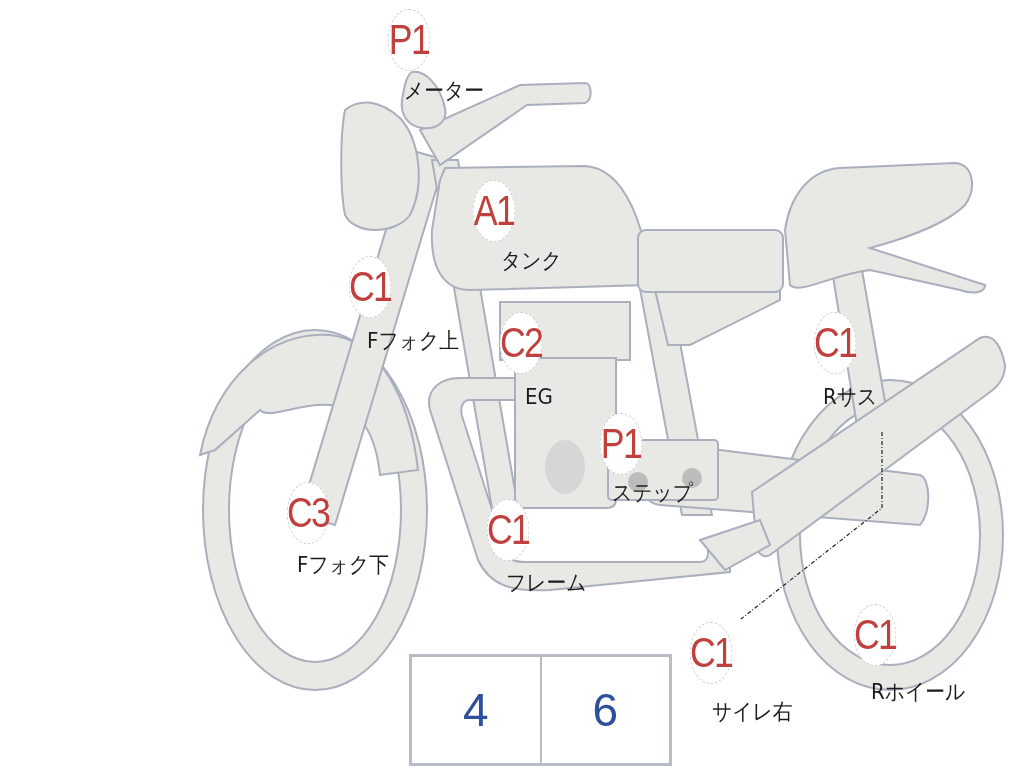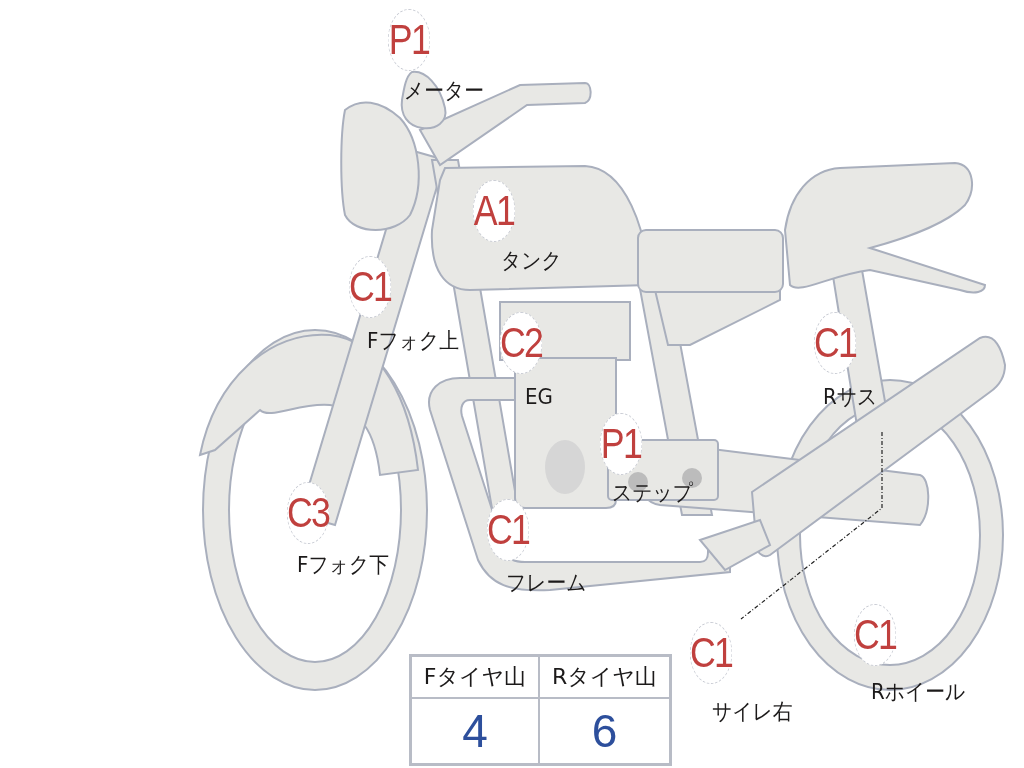--- a/index.html
+++ b/index.html
@@ -103,22 +103,18 @@
 <div class="lbl" style="left:823px;top:382px;">Rサス</div>
 
 <div class="badge" style="left:686px;top:622px;">C1</div>
 <div class="lbl" style="left:712px;top:697px;">サイレ右</div>
 
 <div class="badge" style="left:850px;top:604px;">C1</div>
 <div class="lbl" style="left:871px;top:677px;">Rホイール</div>
 
 <table id="tread-table">
   <tbody>
-      <tr>
-    <td class="th">Fタイヤ山</td>
-    <td class="th">Rタイヤ山</td>
-  </tr>
   <tr>
     <td class="tv">4</td>
     <td class="tv">6</td>
   </tr>
 </tbody>
   </table>
 
 </body></html>

